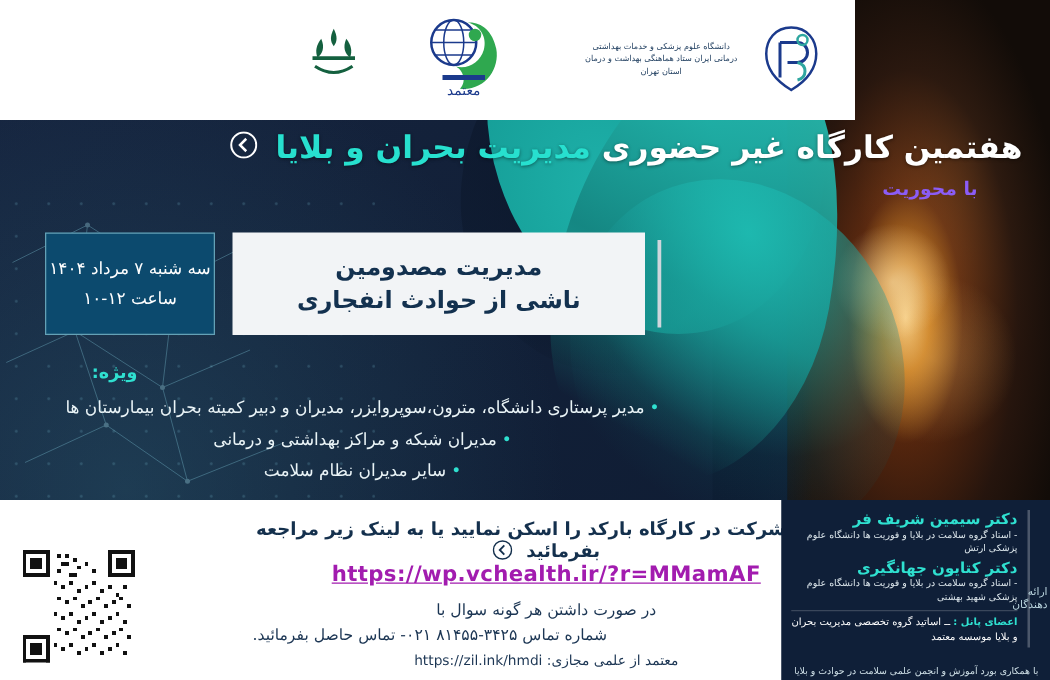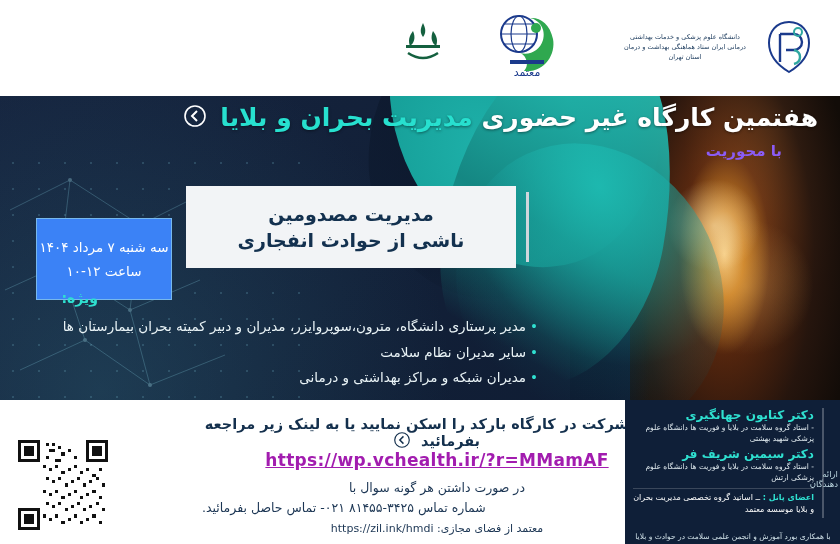--- a/index.html
+++ b/index.html
@@ -88,21 +88,21 @@
   }
   .lines {
     position: absolute; left: 0; top: 170px;
     width: 260px; height: 230px;
     opacity: 0.35;
   }
 
   
   .header {
     position: absolute; left: 0; top: 0;
-    width: 840px; height: 96px;
+    width: 684px; height: 96px;
     background: #ffffff;
     display: flex;
     align-items: center;
     padding: 6px 22px;
     gap: 0;
   }
   .logo-block { display: flex; align-items: center; gap: 10px; }
   .logo-caption {
     font-size: 6.5px; color: #1b3a5c; line-height: 1.5;
     text-align: center; max-width: 130px;
@@ -135,29 +135,28 @@
     font-weight: bold;
     direction: rtl;
     padding-right: 36px;
   }
 
   
   .date-box {
     position: absolute;
     left: 36px; top: 186px;
     width: 136px; height: 82px;
-    background: #3b82f6;
+    background: #0c4a6e;
     border: 1px solid rgba(160,220,230,0.6);
     color: #ffffff;
     display: flex; flex-direction: column;
     align-items: center; justify-content: center;
     gap: 8px;
     font-size: 13.5px;
     direction: rtl;
-    margin-top: 32px;
   }
   .topic-box {
     position: absolute;
     left: 186px; top: 186px;
     width: 330px; height: 82px;
     background: #f2f4f6;
     display: flex; flex-direction: column;
     align-items: center; justify-content: center;
     gap: 4px;
     color: #13314f;
@@ -168,37 +167,38 @@
   .topic-bar {
     position: absolute;
     left: 526px; top: 192px;
     width: 3px; height: 70px;
     background: #cfd6dc;
   }
 
   
   .aud {
     position: absolute;
-    left: 18px; top: 290px;
+    left: 30px; top: 290px;
     width: 520px;
     direction: rtl;
     text-align: right;
     color: #ffffff;
   }
   .aud-head {
     color: #2fe0d0;
     font-size: 14px;
     font-weight: bold;
     margin-bottom: 8px;
     text-align: right;
     padding-right: 440px;
   }
   .aud-item {
     font-size: 13.5px;
     line-height: 1.9;
+    text-align: center;
     color: #eaf4f7;
   }
   .aud-item .b { color: #2fe0d0; margin-left: 4px; }
 
   
   .lower {
     position: absolute; left: 0; top: 400px;
     width: 840px; height: 144px;
     background: #ffffff;
   }
@@ -392,40 +392,40 @@
   </div>
   <div class="topic-bar"></div>
   <div class="topic-box">
     <div>مدیریت مصدومین</div>
     <div>ناشی از حوادث انفجاری</div>
   </div>
 
   <div class="aud">
     <div class="aud-head">ویژه:</div>
     <div class="aud-item"><span class="b">•</span><span>مدیر پرستاری دانشگاه، مترون،سوپروایزر، مدیران و دبیر کمیته بحران بیمارستان ها</span></div>
+    <div class="aud-item"><span class="b">•</span><span>مدیران شبکه و مراکز بهداشتی و درمانی</span></div>
     <div class="aud-item"><span class="b">•</span><span>سایر مدیران نظام سلامت</span></div>
-    <div class="aud-item"><span class="b">•</span><span>مدیران شبکه و مراکز بهداشتی و درمانی</span></div>
   </div>
 
   <div class="lower"></div>
 
   <div class="cta">
     <span>جهت شرکت در کارگاه بارکد را اسکن نمایید یا به لینک زیر مراجعه بفرمائید</span>
     <span class="chev">
       <svg width="16" height="16" viewBox="0 0 22 22">
         <circle cx="11" cy="11" r="10" fill="none" stroke="#14304d" stroke-width="1.6"></circle>
         <path d="M13 6 L8 11 L13 16" fill="none" stroke="#14304d" stroke-width="2"></path>
       </svg>
     </span>
   </div>
 
   <a class="link" href="#">https://wp.vchealth.ir/?r=MMamAF</a>
   <div class="note1">در صورت داشتن هر گونه سوال با</div>
   <div class="note2">شماره تماس ۳۴۲۵-۸۱۴۵۵ ۰۲۱- تماس حاصل بفرمائید.</div>
-  <div class="note3">معتمد از فضای مجازی: https://zil.ink/hmdi</div>
+  <div class="note3">معتمد از علمی مجازی: https://zil.ink/hmdi</div>
 
   <div class="qr">
     <svg width="90" height="90" viewBox="0 0 29 29" shape-rendering="crispEdges">
       <rect width="29" height="29" fill="#fff"></rect>
       <g fill="#111">
         <rect x="0" y="0" width="7" height="1"></rect>
           <rect x="0" y="6" width="7" height="1"></rect>
         <rect x="0" y="0" width="1" height="7"></rect>
           <rect x="6" y="0" width="1" height="7"></rect>
         <rect x="2" y="2" width="3" height="3"></rect>
@@ -500,28 +500,28 @@
         <rect x="26" y="26" width="1" height="1"></rect>
       </g>
     </svg>
   </div>
 
   <div class="speakers">
     <div class="sp-bar"></div>
     <div class="sp-side">ارائه دهندگان</div>
     <div class="sp-list">
       <div>
+        <div class="sp-name">دکتر سیمین شریف فر</div>
+        <div class="sp-aff">- استاد گروه سلامت در بلایا و فوریت ها
+دانشگاه علوم پزشکی ارتش</div>
+      </div>
+      <div>
         <div class="sp-name">دکتر کتایون جهانگیری</div>
         <div class="sp-aff">- استاد گروه سلامت در بلایا و فوریت ها
 دانشگاه علوم پزشکی شهید بهشتی</div>
-      </div>
-      <div>
-        <div class="sp-name">دکتر سیمین شریف فر</div>
-        <div class="sp-aff">- استاد گروه سلامت در بلایا و فوریت ها
-دانشگاه علوم پزشکی ارتش</div>
       </div>
       <div class="sp-div"></div>
       <div class="sp-panel">
         <span class="lbl">اعضای پانل :</span>
         <span>ــ اساتید گروه تخصصی مدیریت بحران و بلایا موسسه معتمد</span>
       </div>
     </div>
     <div class="sp-foot">با همکاری بورد آموزش و انجمن علمی سلامت در حوادث و بلایا</div>
   </div>
 

